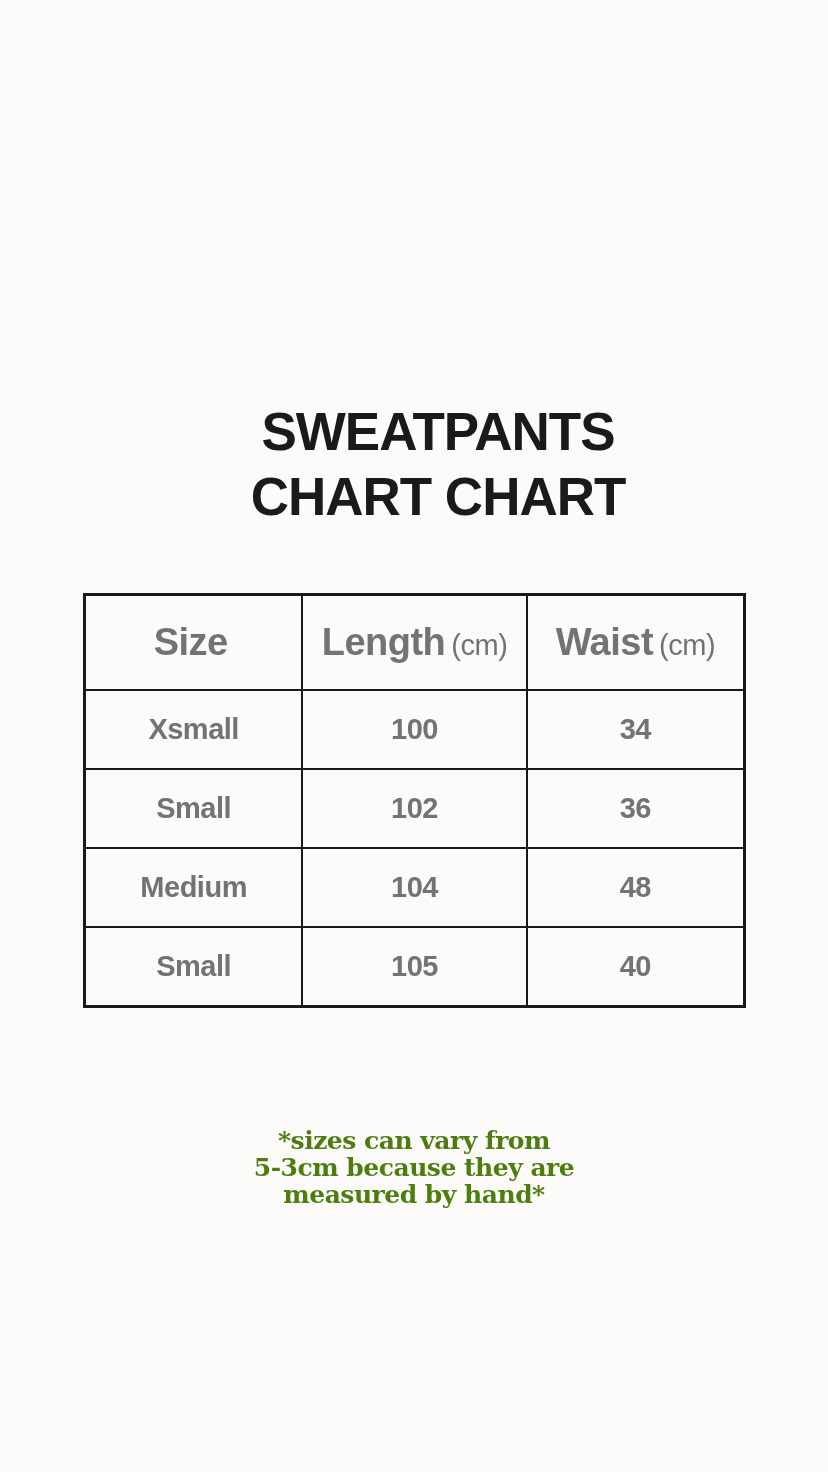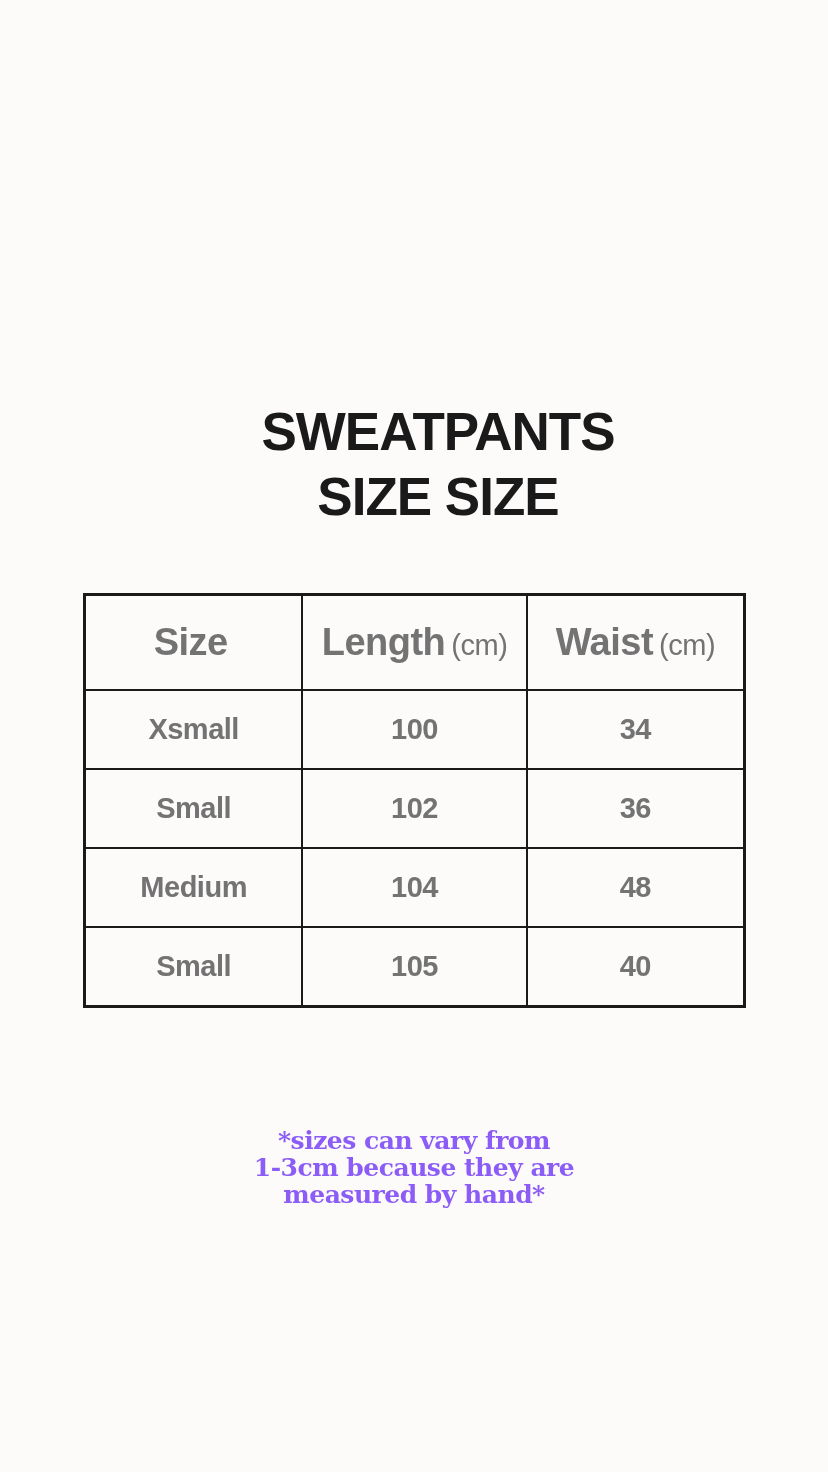--- a/index.html
+++ b/index.html
@@ -78,34 +78,34 @@
     top: 1127px;
     left: 0;
     width: 828px;
     margin: 0;
     text-align: center;
     font-family: "DejaVu Serif", serif;
     font-weight: 700;
     font-size: 25px;
     line-height: 27px;
     letter-spacing: -0.5px;
-    color: #8b5cf6;
+    color: #4d7c0f;
   }
   .footnote .note-line {
     display: block;
   }
 </style>
 </head>
 <body>
 
 <div class="page">
 
   <h1 class="title">
     <span class="title-line">SWEATPANTS</span>
-    <span class="title-line">SIZE SIZE</span>
+    <span class="title-line">CHART CHART</span>
   </h1>
 
   <table class="size-table">
     <colgroup>
       <col class="c1">
         <col class="c2">
         <col class="c3">
     </colgroup>
     <thead>
       <tr>
@@ -139,17 +139,17 @@
       <tr>
         <td>Small</td>
         <td>105</td>
         <td>40</td>
       </tr>
     </tbody>
   </table>
 
   <p class="footnote">
     <span class="note-line">*sizes can vary from</span>
-    <span class="note-line">1-3cm because they are</span>
+    <span class="note-line">5-3cm because they are</span>
     <span class="note-line">measured by hand*</span>
   </p>
 
 </div>
 
 </body></html>

